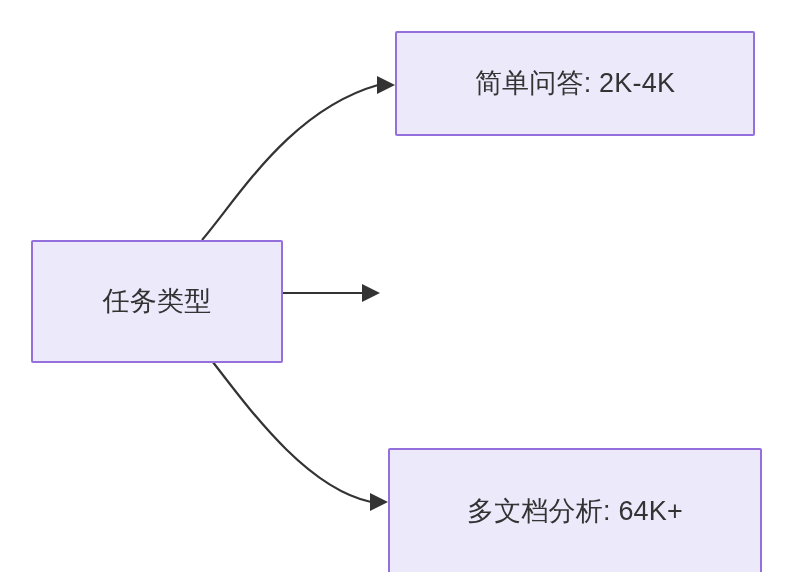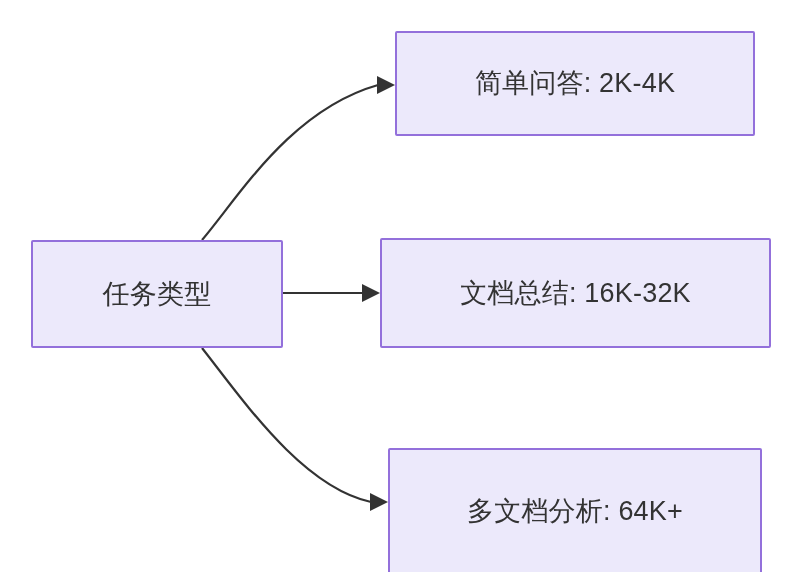--- a/index.html
+++ b/index.html
@@ -37,21 +37,21 @@
     font-size: 27px;
     line-height: 1.2;
     white-space: nowrap;
     letter-spacing: 0.2px;
     text-align: center;
   }
   .node-root {
     left: 31px;
     top: 240px;
     width: 252px;
-    height: 108px;
+    height: 123px;
   }
   .node-simple {
     left: 395px;
     top: 31px;
     width: 360px;
     height: 105px;
   }
   .node-doc {
     left: 380px;
     top: 238px;
@@ -98,21 +98,18 @@
   </svg>
 
   <div class="node node-root">
     <span class="node-label">任务类型</span>
   </div>
 
   <div class="node node-simple">
     <span class="node-label">简单问答: 2K-4K</span>
   </div>
 
-  <div class="node node-doc">
-    <span class="node-label">文档总结: 16K-32K</span>
-  </div>
 
   <div class="node node-multidoc">
     <span class="node-label">多文档分析: 64K+</span>
   </div>
 
 </div>
 
 </body></html>

